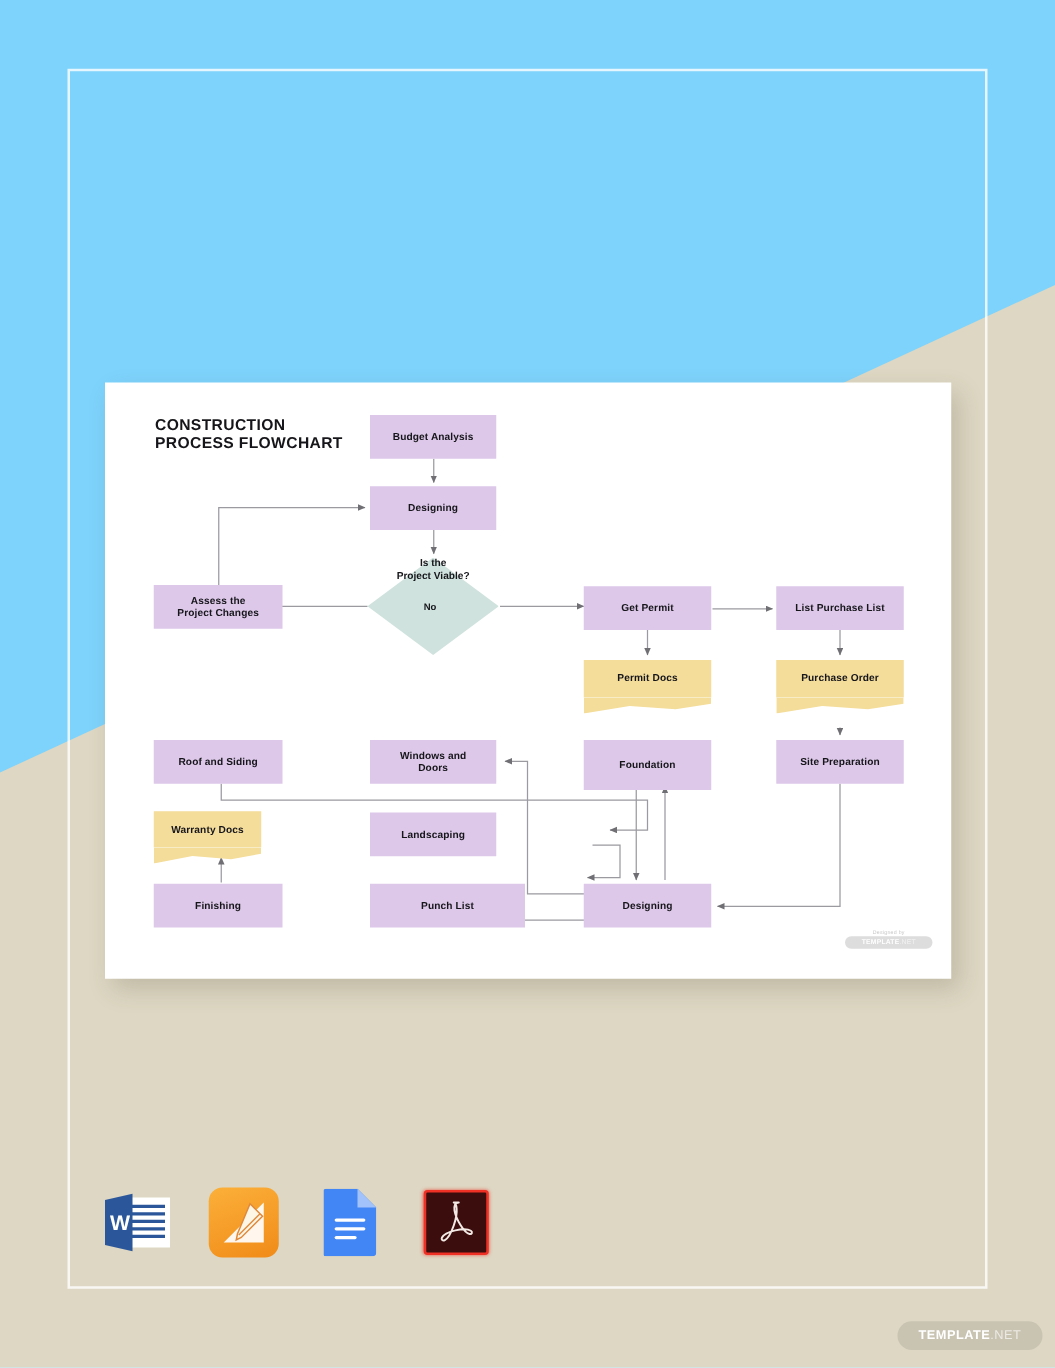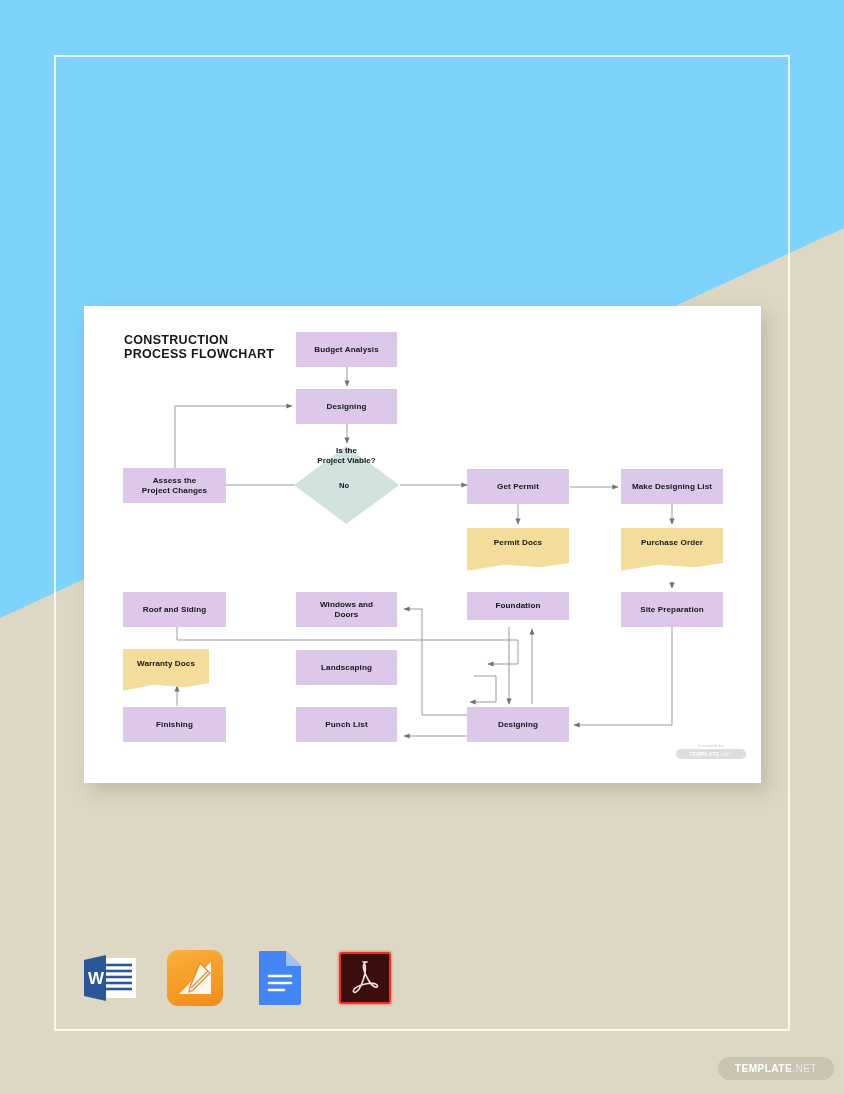--- a/index.html
+++ b/index.html
@@ -201,42 +201,42 @@
     </div>
 
     <div class="node proc" style="left:39px;top:162px;width:103px;height:35px;white-space:pre-line;">Assess the
 Project Changes</div>
 
     <div class="edgelabel" style="left:255px;top:175px;">No</div>
     <div class="edgelabel" style="left:418px;top:175px;">Yes</div>
 
     <div class="node proc" style="left:383px;top:163px;width:102px;height:35px;">Get Permit</div>
 
-    <div class="node proc" style="left:537px;top:163px;width:102px;height:35px;">Make Designing List</div>
+    <div class="node proc" style="left:537px;top:163px;width:102px;height:35px;">List Purchase List</div>
 
     <div class="node doc" style="left:383px;top:222px;width:102px;height:30px;">Permit Docs</div>
 
     <div class="node doc" style="left:537px;top:222px;width:102px;height:30px;">Purchase Order</div>
 
-    <div class="node proc" style="left:383px;top:286px;width:102px;height:28px;">Foundation</div>
+    <div class="node proc" style="left:383px;top:286px;width:102px;height:40px;">Foundation</div>
 
     <div class="node proc" style="left:537px;top:286px;width:102px;height:35px;">Site Preparation</div>
 
     <div class="node proc" style="left:39px;top:286px;width:103px;height:35px;">Roof and Siding</div>
 
     <div class="node proc" style="left:212px;top:286px;width:101px;height:35px;white-space:pre-line;">Windows and
 Doors</div>
 
     <div class="node doc" style="left:39px;top:343px;width:86px;height:29px;">Warranty Docs</div>
 
     <div class="node proc" style="left:212px;top:344px;width:101px;height:35px;">Landscaping</div>
 
     <div class="node proc" style="left:39px;top:401px;width:103px;height:35px;">Finishing</div>
 
-    <div class="node proc" style="left:212px;top:401px;width:101px;height:35px;">Punch List</div>
+    <div class="node proc" style="left:212px;top:401px;width:124px;height:35px;">Punch List</div>
 
     <div class="node proc" style="left:383px;top:401px;width:102px;height:35px;">Designing</div>
 
     <div class="wm-inner">
       <div class="dby">Designed by</div>
       <div class="pill">
         <span>TEMPLATE</span><i>.NET</i>
       </div>
     </div>
   </div>

